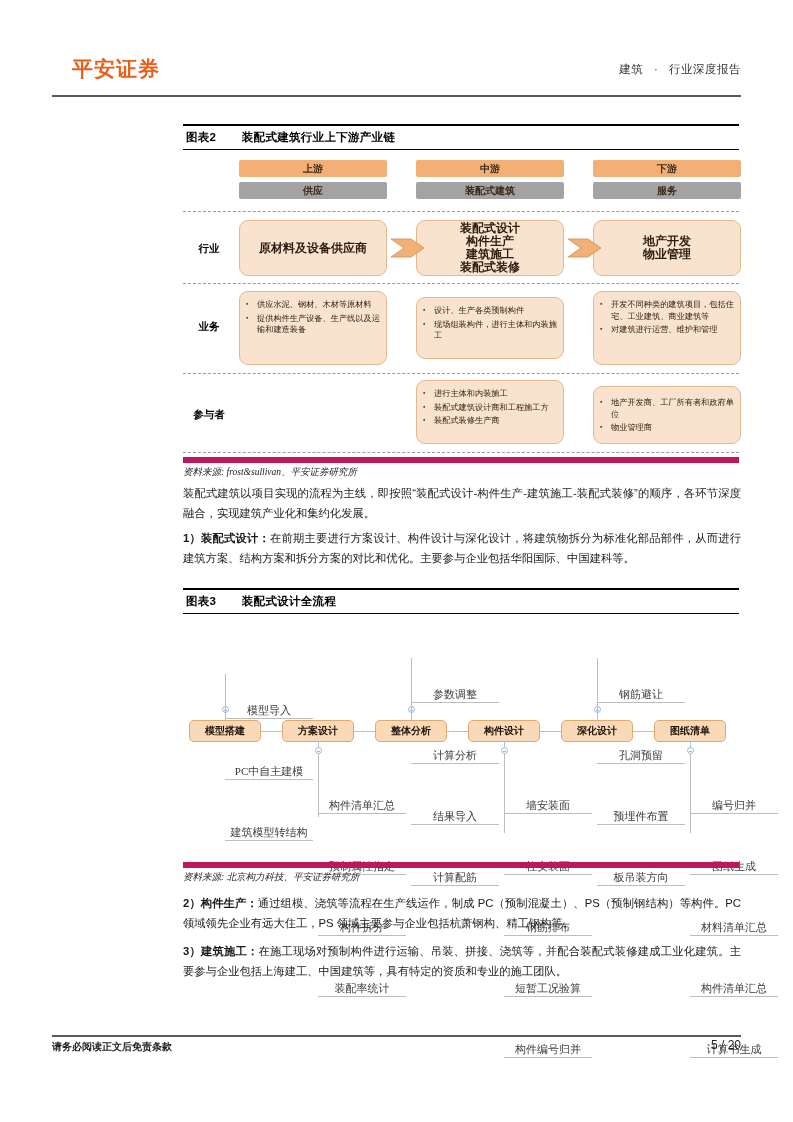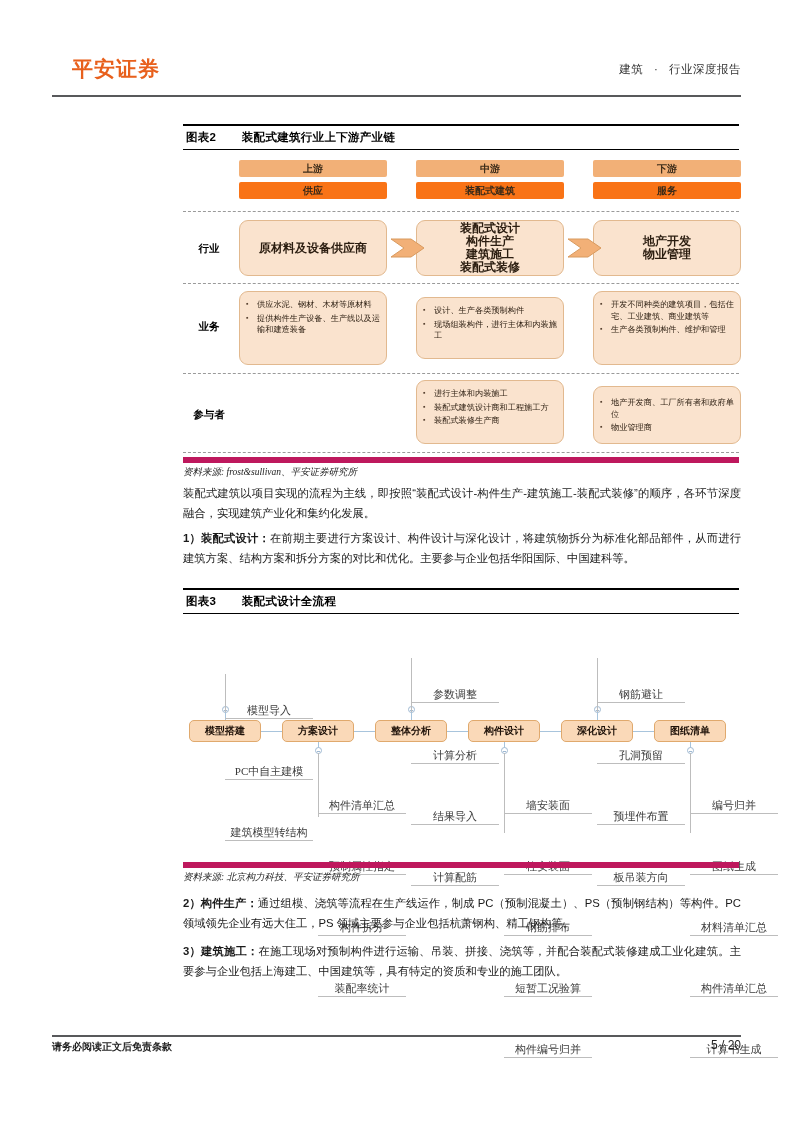--- a/index.html
+++ b/index.html
@@ -58,21 +58,21 @@
   .vc-col { position:absolute; width:148px; }
   .c1 { left:56px; }  .c2 { left:233px; }  .c3 { left:410px; }
 
   .band-top, .band-sub {
     height:17px; line-height:17px; text-align:center;
     font-family:"Liberation Sans","DejaVu Sans",sans-serif;
     font-weight:bold; font-size:10px; color:#3a2a18;
     border-radius:2px;
   }
   .band-top { background:#F2B077; }
-  .band-sub { background:#f97316; margin-top:5px; }
+  .band-sub { background:#a3a3a3; margin-top:5px; }
 
   .vc-divider {
     position:absolute; left:0; width:556px; height:0;
     border-top:1px dashed #9a9a9a;
   }
 
   .rowlabel {
     position:absolute; left:0; width:52px; text-align:center;
     font-family:"Liberation Sans","DejaVu Sans",sans-serif;
     font-weight:bold; font-size:10.5px; color:#000;
@@ -238,21 +238,21 @@
     </div>
     <div class="card list c2" style="top:137px;height:62px;">
       <ul>
         <li>设计、生产各类预制构件</li>
         <li>现场组装构件，进行主体和内装施工</li>
       </ul>
     </div>
     <div class="card list c3" style="top:131px;height:74px;">
       <ul>
         <li>开发不同种类的建筑项目，包括住宅、工业建筑、商业建筑等</li>
-        <li>生产各类预制构件、维护和管理</li>
+        <li>对建筑进行运营、维护和管理</li>
       </ul>
     </div>
 
     <div class="rowlabel" style="top:248px;">参与者</div>
 
     <div class="card list c2" style="top:220px;height:64px;">
       <ul>
         <li>进行主体和内装施工</li>
         <li>装配式建筑设计商和工程施工方</li>
         <li>装配式装修生产商</li>

